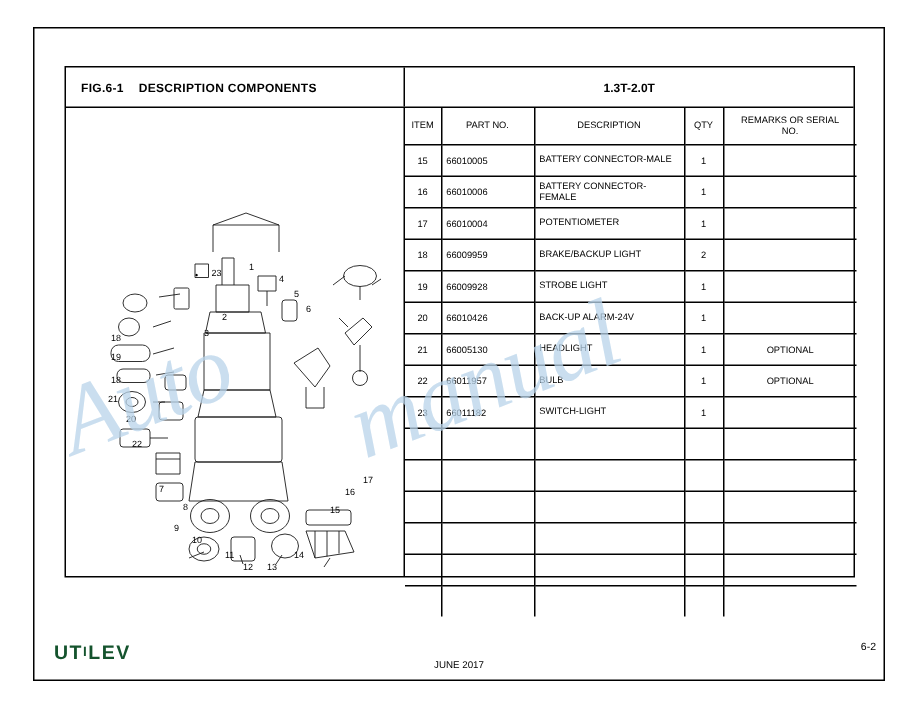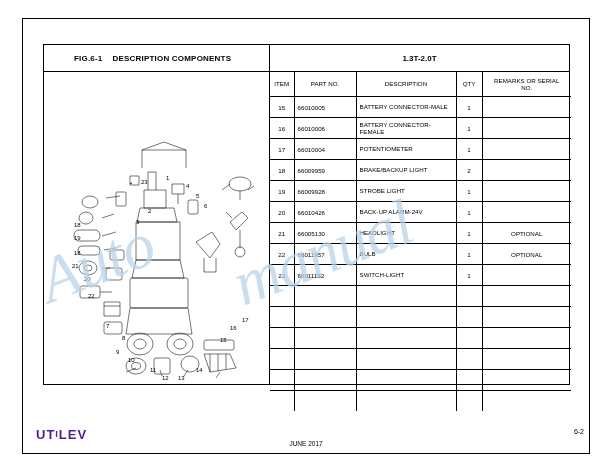--- a/index.html
+++ b/index.html
@@ -50,21 +50,21 @@
     width: 226px; height: 100%;
     border-right: 1px solid #000;
     box-sizing: border-box;
     display: flex;
     align-items: center;
     padding-left: 10px;
     font-size: 8px;
     font-weight: bold;
     letter-spacing: 0.2px;
   }
-  .title-left .figno { margin-right: 10px; margin-left: 20px; }
+  .title-left .figno { margin-right: 10px; }
   .title-right {
     position: absolute;
     left: 226px; top: 0;
     right: 0; height: 100%;
     display: flex;
     align-items: center;
     justify-content: center;
     font-size: 8px;
     font-weight: bold;
     text-align: right;
@@ -111,21 +111,21 @@
   col.c-rem  { width: 89px; }
   .c-center { text-align: center; }
   .c-left { text-align: left; }
   .desc-2 { line-height: 1.2; }
   
   .footer-logo {
     position: absolute;
     left: 36px; top: 427px;
     font-size: 13px;
     font-weight: bold;
-    color: #4c1d95;
+    color: #14532d;
     letter-spacing: 1px;
   }
   .footer-logo .tick {
     display: inline-block;
     transform: translateY(-2px);
     font-size: 9px;
   }
   .footer-date {
     position: absolute;
     left: 0; right: 0;

